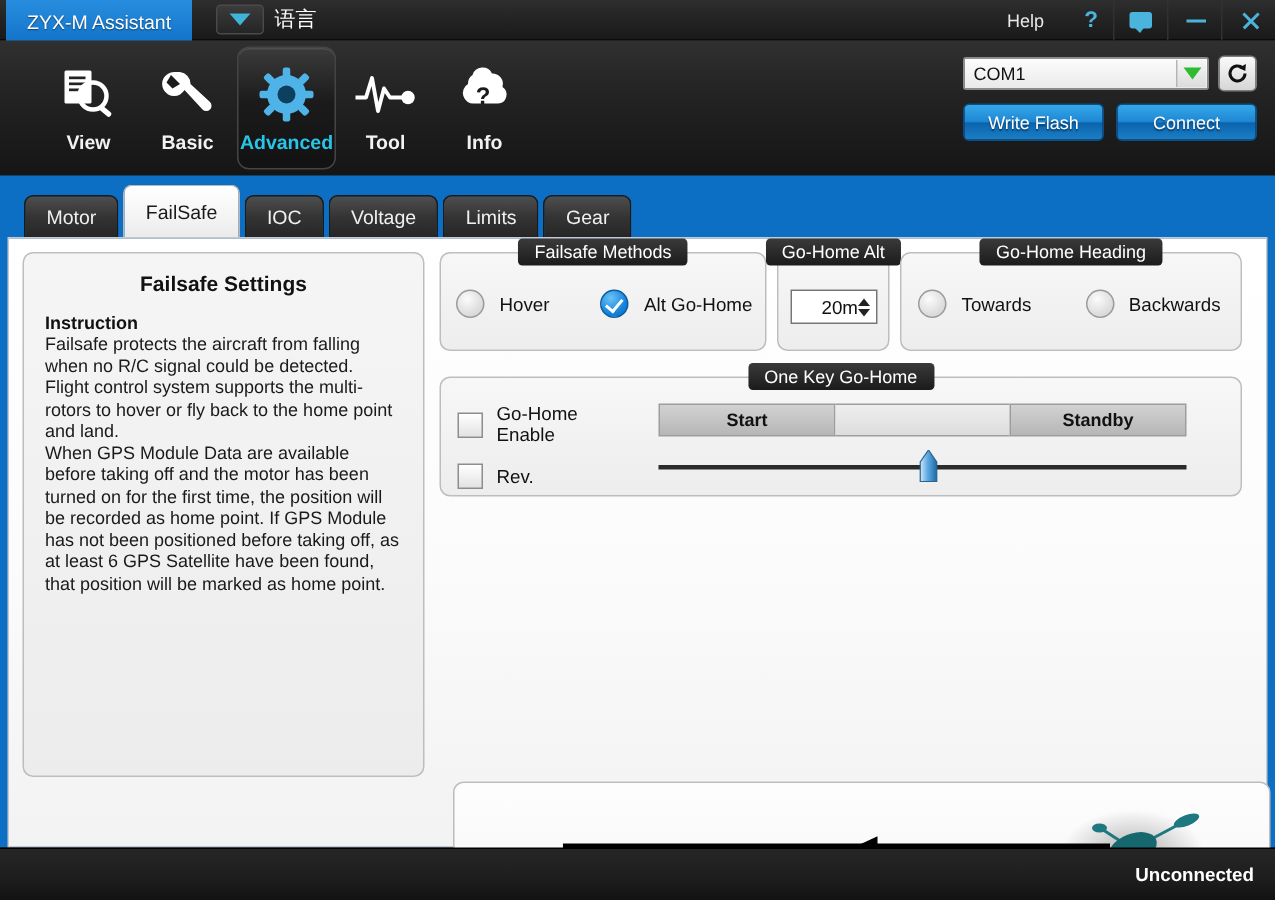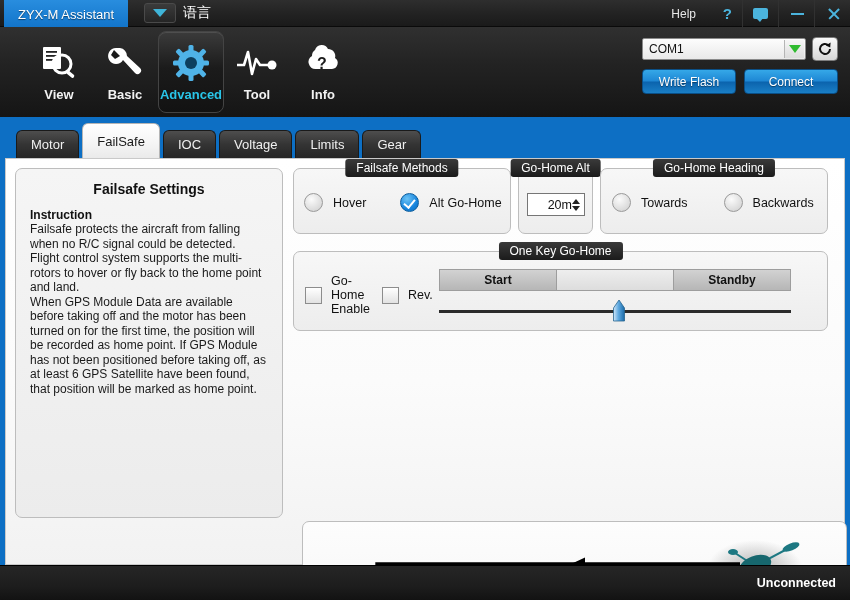--- a/index.html
+++ b/index.html
@@ -468,21 +468,21 @@
           <span class="radio"></span>
           <span class="rlabel">Backwards</span>
         </div>
       </div>
     </div>
 
     <div class="gbox" style="left:287px; top:92px; width:535px; height:80px;">
       <div class="glabel">One Key Go-Home</div>
 
       <div style="display:flex; padding:17px 0 0 11px; gap:16px;">
-        <div style="display:flex; flex-direction:row; gap:12px; width:118px;">
+        <div style="display:flex; flex-direction:column; gap:12px; width:118px;">
           <div class="chk-row">
             <span class="chk"></span>
             <span class="chk-label">Go-Home Enable</span>
           </div>
           <div class="chk-row">
             <span class="chk"></span>
             <span class="chk-label">Rev.</span>
           </div>
         </div>
 

